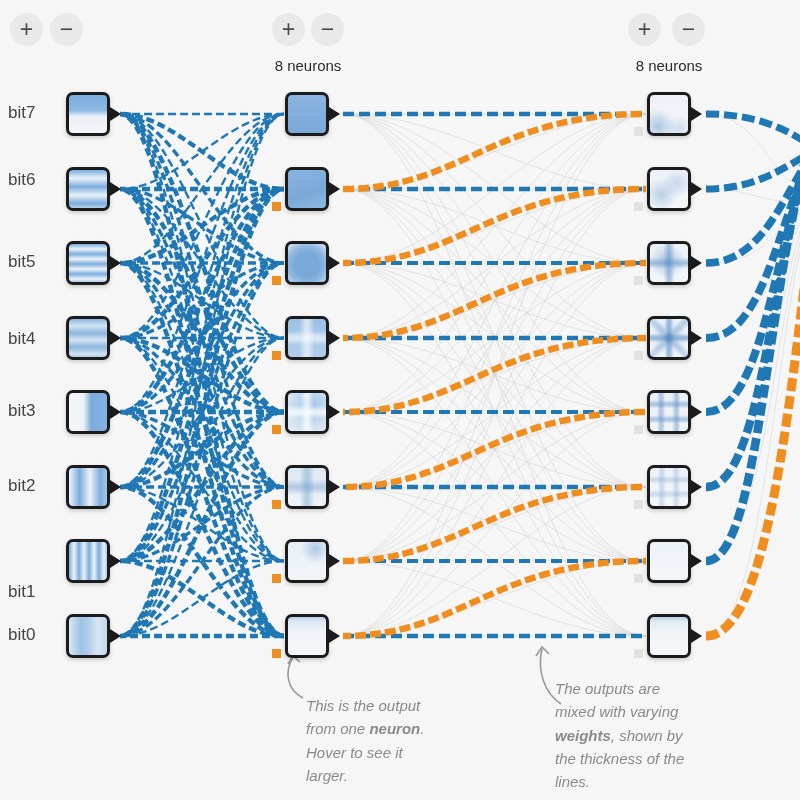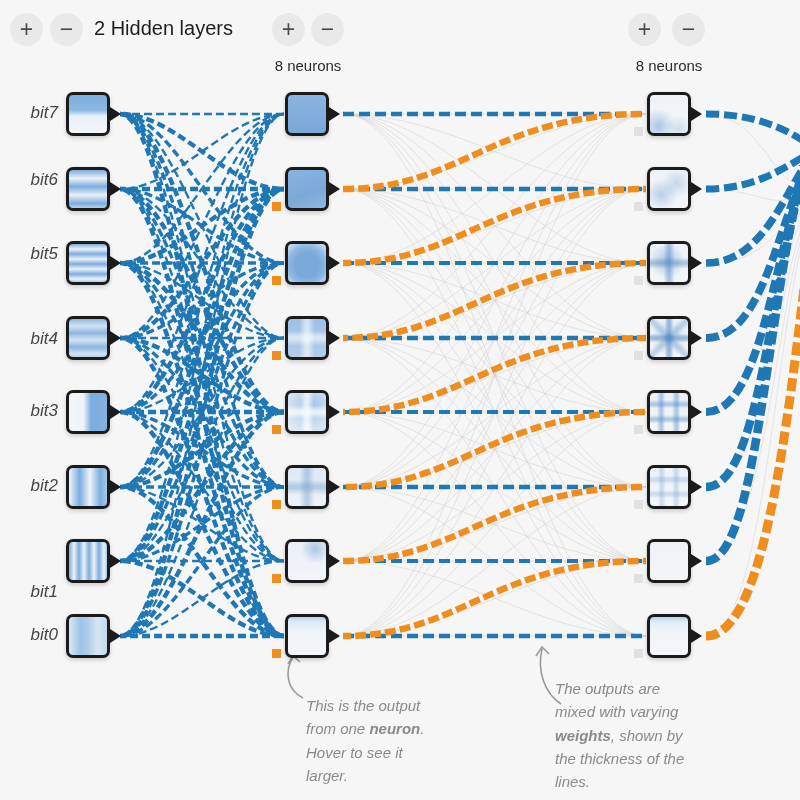--- a/index.html
+++ b/index.html
@@ -38,22 +38,22 @@
     box-shadow:0 2px 4px rgba(0,0,0,.18);
   }
   .node::after{ 
     content:"";position:absolute;right:-14px;top:50%;
     transform:translateY(-50%);
     border-left:11px solid #1b1b1b;
     border-top:7px solid transparent;
     border-bottom:7px solid transparent;
   }
   .bit-label{
-    position:absolute;left:8px;width:50px;text-align:right;
-    font-size:17px;color:#454545;font-style:italic;
+    position:absolute;left:8px;width:50px;
+    font-size:17px;color:#454545;
   }
   .bias{position:absolute;width:9px;height:9px;}
   .bias-o{background:#ef8e1e;}
   .bias-g{background:#dcdcdc;opacity:.8;}
 
   
   .p-bit7{background:linear-gradient(180deg,#7cadde 0%,#8cb9e4 40%,#e9f0f7 56%,#f3f6f9 100%)}
   .p-bit6{background:linear-gradient(180deg,#7cadde 0%,#e9f1f8 22%,#7cadde 44%,#eaf1f8 66%,#7cadde 88%,#b7d2ea 100%)}
   .p-bit5{background:repeating-linear-gradient(180deg,#7cadde 0px,#ecf2f8 5px,#7cadde 10px)}
   .p-bit4{background:repeating-linear-gradient(180deg,#8cb6e0 0px,#d3e3f2 7px,#8cb6e0 14px)}
@@ -290,38 +290,37 @@
       <path d="M706 487 C758 487 768 300 806 163" stroke="#1f77b4" stroke-width="8.3" fill="none" stroke-dasharray="13 5"></path>
       <path d="M706 561 C756 561 764 330 803 166" stroke="#1f77b4" stroke-width="8.6" fill="none" stroke-dasharray="13 5"></path>
       <path d="M303 698 C287 690 284 672 293 657" stroke="#999999" stroke-width="1.6" fill="none"></path>
       <path d="M288 664 L293 656 L300 662" stroke="#999999" stroke-width="1.6" fill="none"></path>
       <path d="M561 704 C544 693 537 670 542 649" stroke="#999999" stroke-width="1.6" fill="none"></path>
       <path d="M536 656 L542 647 L549 654" stroke="#999999" stroke-width="1.6" fill="none"></path>
     </svg>
 
   <button class="ctrl-btn" id="hl-plus">+</button>
   <button class="ctrl-btn" id="hl-minus">−</button>
-  <div id="hl-label">2 Hidden layers</div>
 
   <button class="ctrl-btn" id="l1-plus">+</button>
   <button class="ctrl-btn" id="l1-minus">−</button>
   <div class="neuron-count" id="l1-count">8 neurons</div>
 
   <button class="ctrl-btn" id="l2-plus">+</button>
   <button class="ctrl-btn" id="l2-minus">−</button>
   <div class="neuron-count" id="l2-count">8 neurons</div>
 
   <div class="note" id="note1"><span>This is the output from one </span><span class="b">neuron</span><span>. Hover to see it larger.</span></div>
   <div class="note" id="note2"><span>The outputs are mixed with varying </span><span class="b">weights</span><span>, shown by the thickness of the lines.</span></div>
 
 <div class="bit-label" style="top: 103px;">bit7</div>
     <div class="node p-bit7" style="left: 66px; top: 92px;"></div>
     <div class="bit-label" style="top: 170px;">bit6</div>
     <div class="node p-bit6" style="left: 66px; top: 167px;"></div>
-    <div class="bit-label" style="top: 244px;">bit5</div>
+    <div class="bit-label" style="top: 252px;">bit5</div>
     <div class="node p-bit5" style="left: 66px; top: 241px;"></div>
     <div class="bit-label" style="top: 329px;">bit4</div>
     <div class="node p-bit4" style="left: 66px; top: 316px;"></div>
     <div class="bit-label" style="top: 401px;">bit3</div>
     <div class="node p-bit3" style="left: 66px; top: 390px;"></div>
     <div class="bit-label" style="top: 476px;">bit2</div>
     <div class="node p-bit2" style="left: 66px; top: 465px;"></div>
     <div class="bit-label" style="top: 550px; margin-top: 32px;">bit1</div>
     <div class="node p-bit1" style="left: 66px; top: 539px;"></div>
     <div class="bit-label" style="top: 625px;">bit0</div>

